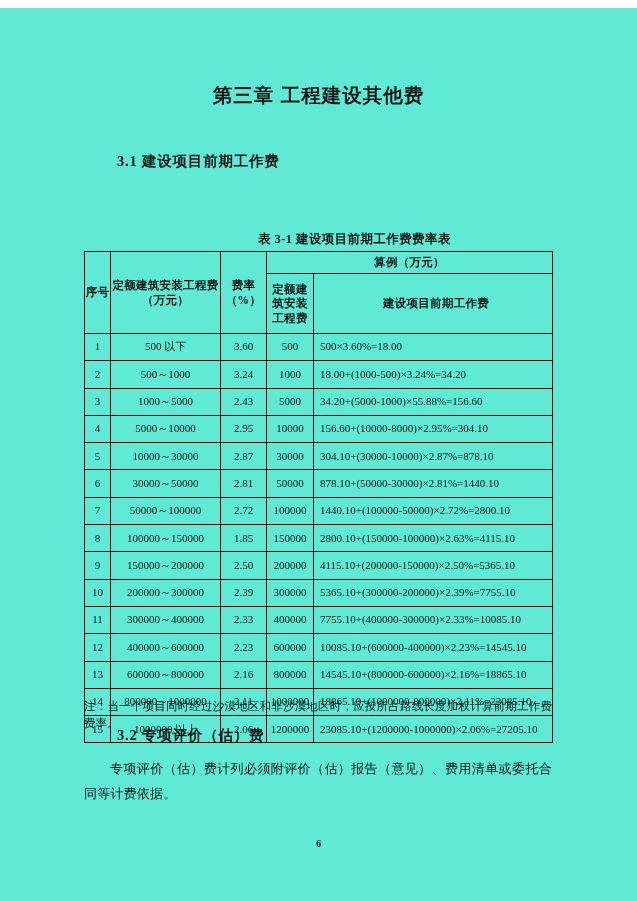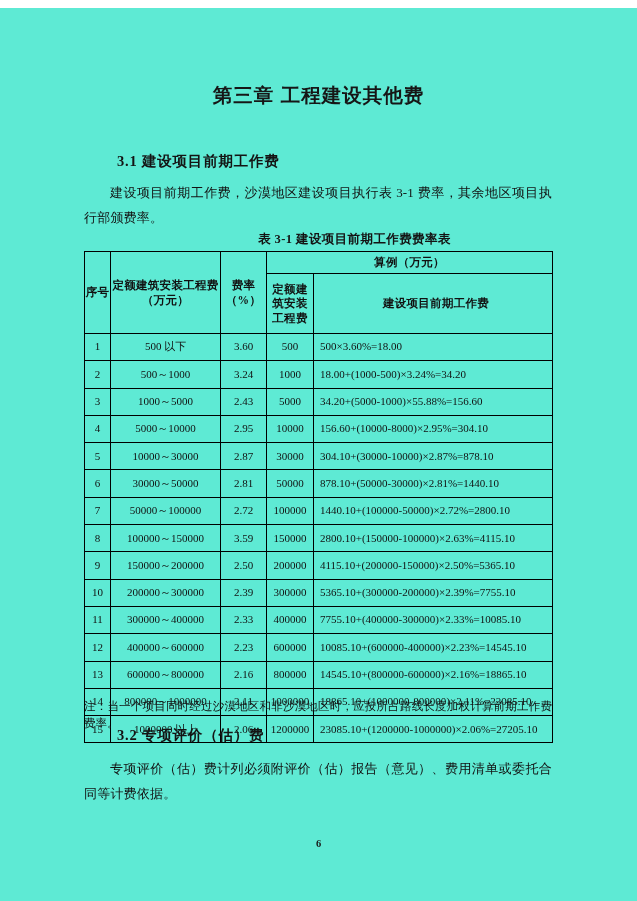--- a/index.html
+++ b/index.html
@@ -150,21 +150,20 @@
 </style>
 </head>
 <body>
 
 <div class="page">
 
   <div class="doc-title">第三章 工程建设其他费</div>
 
   <div class="h2" id="sec31">3.1 建设项目前期工作费</div>
 
-  <div class="para" id="para-31">建设项目前期工作费，沙漠地区建设项目执行表 3-1 费率，其余地区项目执行部颁费率。</div>
 
   <div class="table-caption">表 3-1  建设项目前期工作费费率表</div>
 
   <table class="rate-table">
     <colgroup>
       <col class="c-no">
         <col class="c-range">
         <col class="c-rate">
         <col class="c-base">
         <col class="c-calc">
@@ -227,21 +226,21 @@
         <tr>
           <td class="c-no">7</td>
           <td class="c-range">50000～100000</td>
           <td class="c-rate">2.72</td>
           <td class="c-base">100000</td>
           <td class="c-calc">1440.10+(100000-50000)×2.72%=2800.10</td>
         </tr>
         <tr>
           <td class="c-no">8</td>
           <td class="c-range">100000～150000</td>
-          <td class="c-rate">3.59</td>
+          <td class="c-rate">1.85</td>
           <td class="c-base">150000</td>
           <td class="c-calc">2800.10+(150000-100000)×2.63%=4115.10</td>
         </tr>
         <tr>
           <td class="c-no">9</td>
           <td class="c-range">150000～200000</td>
           <td class="c-rate">2.50</td>
           <td class="c-base">200000</td>
           <td class="c-calc">4115.10+(200000-150000)×2.50%=5365.10</td>
         </tr>

